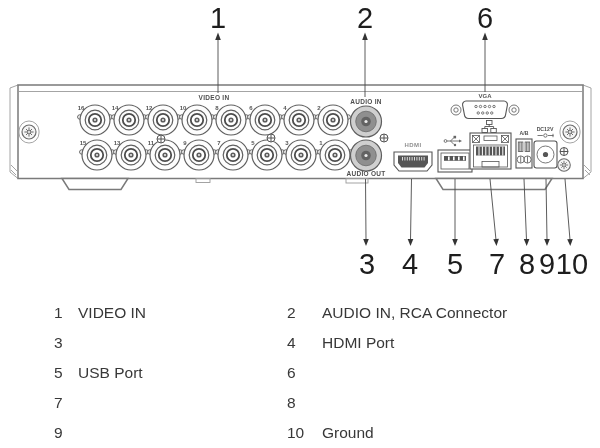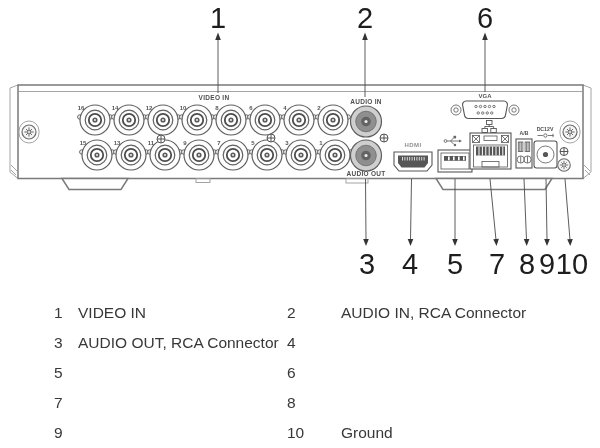--- a/index.html
+++ b/index.html
@@ -24,21 +24,21 @@
   .cl  {stroke:#4a4a4a;stroke-width:0.9;fill:none;}
   .ca  {fill:#333333;}
 
   
   .legend{position:absolute;left:0;top:298px;width:600px;}
   .legend-row{position:relative;height:30px;}
   .cell{position:absolute;top:50%;transform:translateY(-50%);font-size:15.5px;color:#383838;white-space:nowrap;}
   .num-l{left:54px;}
   .txt-l{left:78px;}
   .num-r{left:287px;}
-  .txt-r{left:341px;text-align:right;}
+  .txt-r{left:322px;text-align:right;}
 </style>
 </head>
 <body>
 
 <div class="figure">
 
 <svg viewBox="0 0 600 296" width="600" height="296">
   <defs>
     <g id="bnc-proto">
       <circle cx="-15.2" cy="-3" r="2.2" class="s1t"></circle>
@@ -347,25 +347,26 @@
 
   <div class="legend">
     <div class="legend-row">
       <span class="cell num-l">1</span>
       <span class="cell txt-l">VIDEO IN</span>
       <span class="cell num-r">2</span>
       <span class="cell txt-r">AUDIO IN, RCA Connector</span>
     </div>
     <div class="legend-row">
       <span class="cell num-l">3</span>
-      <span class="cell txt-l">AUDIO OUT, RCA Connector</span>
       <span class="cell num-r">4</span>
+      <span class="cell txt-r">HDMI Port</span>
     </div>
     <div class="legend-row">
       <span class="cell num-l">5</span>
+      <span class="cell txt-l">USB Port</span>
       <span class="cell num-r">6</span>
     </div>
     <div class="legend-row">
       <span class="cell num-l">7</span>
       <span class="cell num-r">8</span>
     </div>
     <div class="legend-row">
       <span class="cell num-l">9</span>
       <span class="cell num-r">10</span>
       <span class="cell txt-r">Ground</span>

